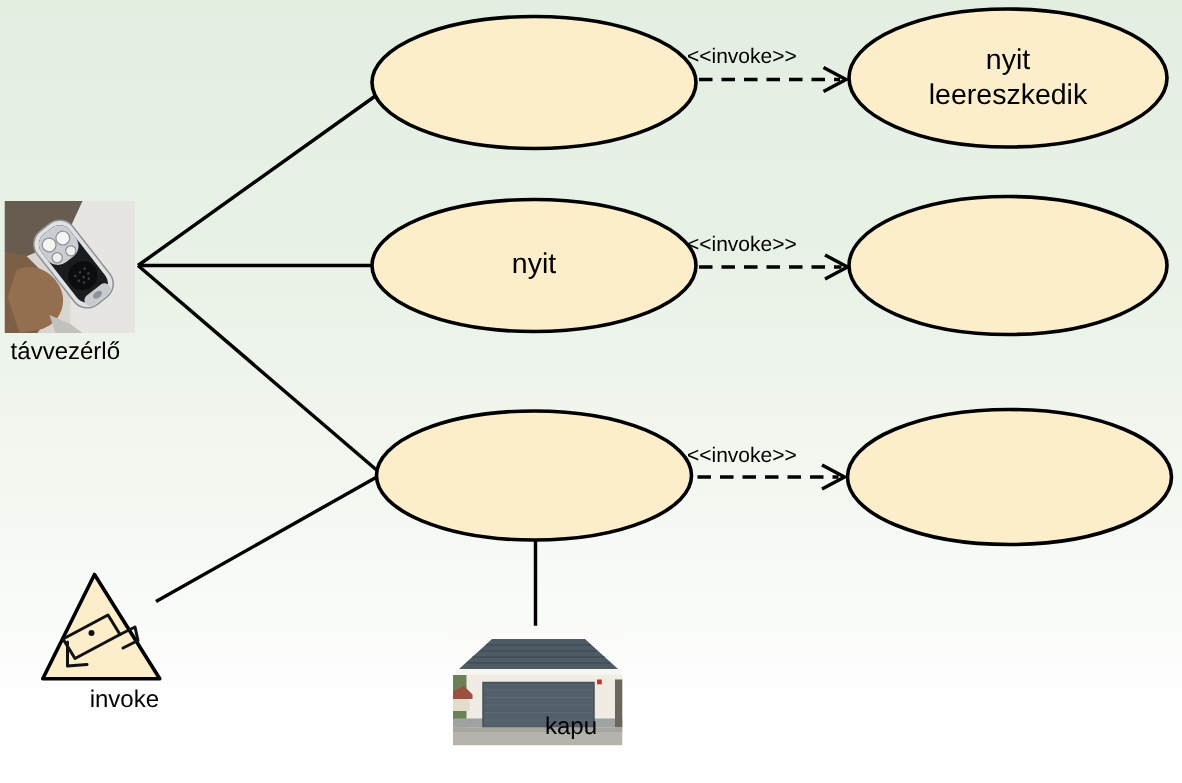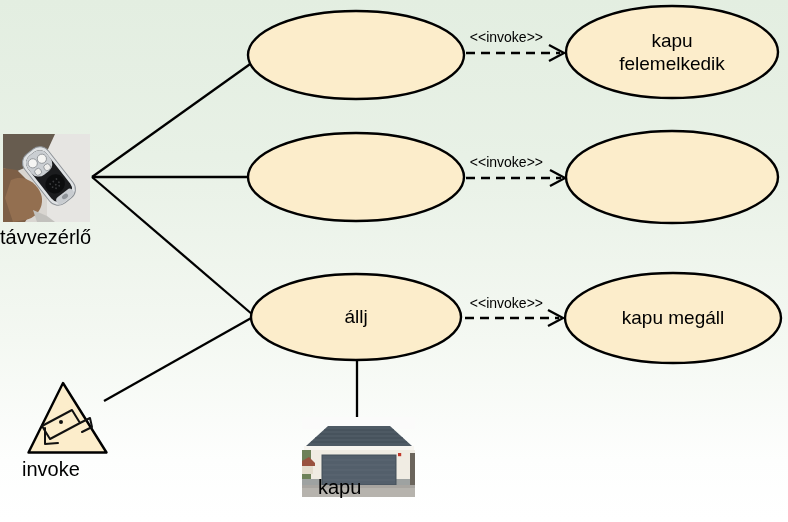--- a/index.html
+++ b/index.html
@@ -13,27 +13,27 @@
     position:absolute;display:flex;align-items:center;justify-content:center;
     text-align:center;font-size:19px;line-height:1.22;color:#000;
   }
   .uc-zar {left:266px;top:25px; width:180px;height:60px;}
   .uc-nyit{left:266px;top:147px;width:180px;height:60px;}
   .uc-allj{left:266px;top:287px;width:180px;height:60px;}
   .uc-leer{left:607px;top:10px; width:130px;height:84px;}
   .uc-fele{left:607px;top:135px;width:130px;height:84px;}
   .uc-mega{left:598px;top:276px;width:150px;height:84px;}
   .stereo{
-    position:absolute;left:433px;width:110px;text-align:right;
+    position:absolute;left:458px;width:110px;text-align:left;
     font-size:14px;color:#000;white-space:nowrap;
   }
   .stereo.s1{top:29px;}
   .stereo.s2{top:154px;}
   .stereo.s3{top:295px;}
-  .actor-label{position:absolute;text-align:left;font-size:20px;color:#000;}
+  .actor-label{position:absolute;text-align:right;font-size:16px;color:#000;}
   .lbl-remote{left:0px;  top:226px;width:80px;}
   .lbl-sensor{left:22px; top:458px;width:84px;}
   .lbl-gate  {left:318px;top:476px;width:80px;}
   .photo{position:absolute;}
   .photo-remote{left:3px;  top:134px;}
   .photo-gate  {left:302px;top:417px;}
 </style>
 </head>
 <body>
 
@@ -132,23 +132,22 @@
       <line x1="21" y1="53" x2="93" y2="53"></line>
         <line x1="21" y1="58" x2="93" y2="58"></line>
       <line x1="21" y1="63" x2="93" y2="63"></line>
     </g>
     <rect x="96" y="36" width="3.2" height="3.2" fill="#c0392b"></rect>
     <rect x="108" y="36" width="5" height="32" fill="#6b655c"></rect>
     <rect x="0" y="68" width="113" height="12" fill="#b6b3ad"></rect>
     <rect x="0" y="68" width="113" height="3" fill="#a8a5a0"></rect>
   </svg>
 
-  <div class="uc-label uc-allj">állj</div>
-  <div class="uc-label uc-leer">kapu felemelkedik</div>
-  <div class="uc-label uc-mega">kapu megáll</div>
+  <div class="uc-label uc-nyit">nyit</div>
+  <div class="uc-label uc-leer">nyit leereszkedik</div>
 
   <div class="stereo s1">&lt;&lt;invoke&gt;&gt;</div>
   <div class="stereo s2">&lt;&lt;invoke&gt;&gt;</div>
   <div class="stereo s3">&lt;&lt;invoke&gt;&gt;</div>
 
   <div class="actor-label lbl-remote">távvezérlő</div>
   <div class="actor-label lbl-sensor">invoke</div>
   <div class="actor-label lbl-gate">kapu</div>
 
 </div>

